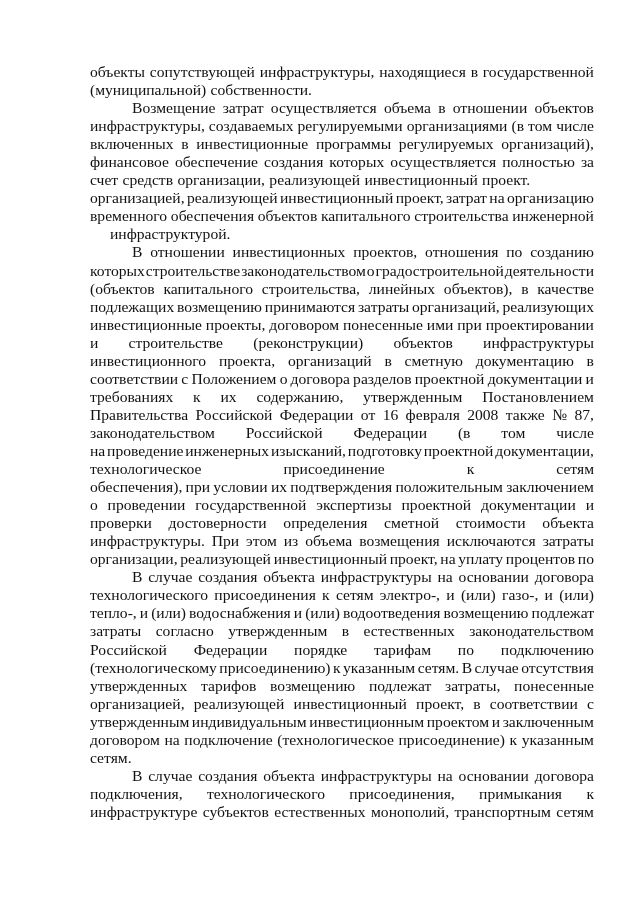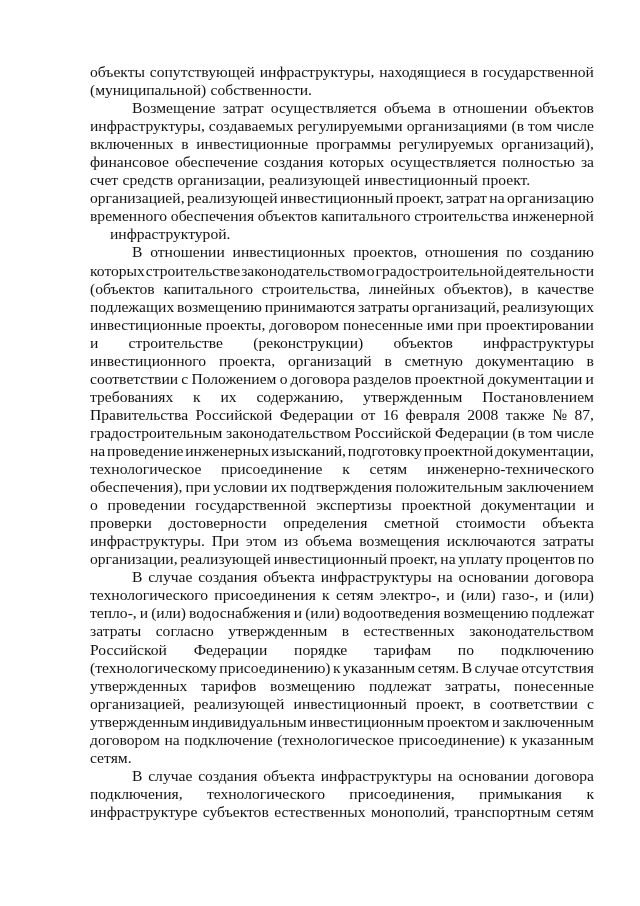--- a/index.html
+++ b/index.html
@@ -210,21 +210,20 @@
         <span class="w">Федерации</span>
         <span class="w">от</span>
         <span class="w">16</span>
         <span class="w">февраля</span>
         <span class="w">2008</span>
         <span class="w">также</span>
         <span class="w">№</span>
         <span class="w">87,</span>
       </div>
       <div class="line">
-        <span class="w">градостроительным</span>
         <span class="w">законодательством</span>
         <span class="w">Российской</span>
         <span class="w">Федерации</span>
         <span class="w">(в</span>
         <span class="w">том</span>
         <span class="w">числе</span>
       </div>
       <div class="line">
         <span class="w">на</span>
         <span class="w">проведение</span>
@@ -232,21 +231,20 @@
         <span class="w">изысканий,</span>
         <span class="w">подготовку</span>
         <span class="w">проектной</span>
         <span class="w">документации,</span>
       </div>
       <div class="line">
         <span class="w">технологическое</span>
         <span class="w">присоединение</span>
         <span class="w">к</span>
         <span class="w">сетям</span>
-        <span class="w">инженерно-технического</span>
       </div>
       <div class="line">
         <span class="w">обеспечения),</span>
         <span class="w">при</span>
         <span class="w">условии</span>
         <span class="w">их</span>
         <span class="w">подтверждения</span>
         <span class="w">положительным</span>
         <span class="w">заключением</span>
       </div>

